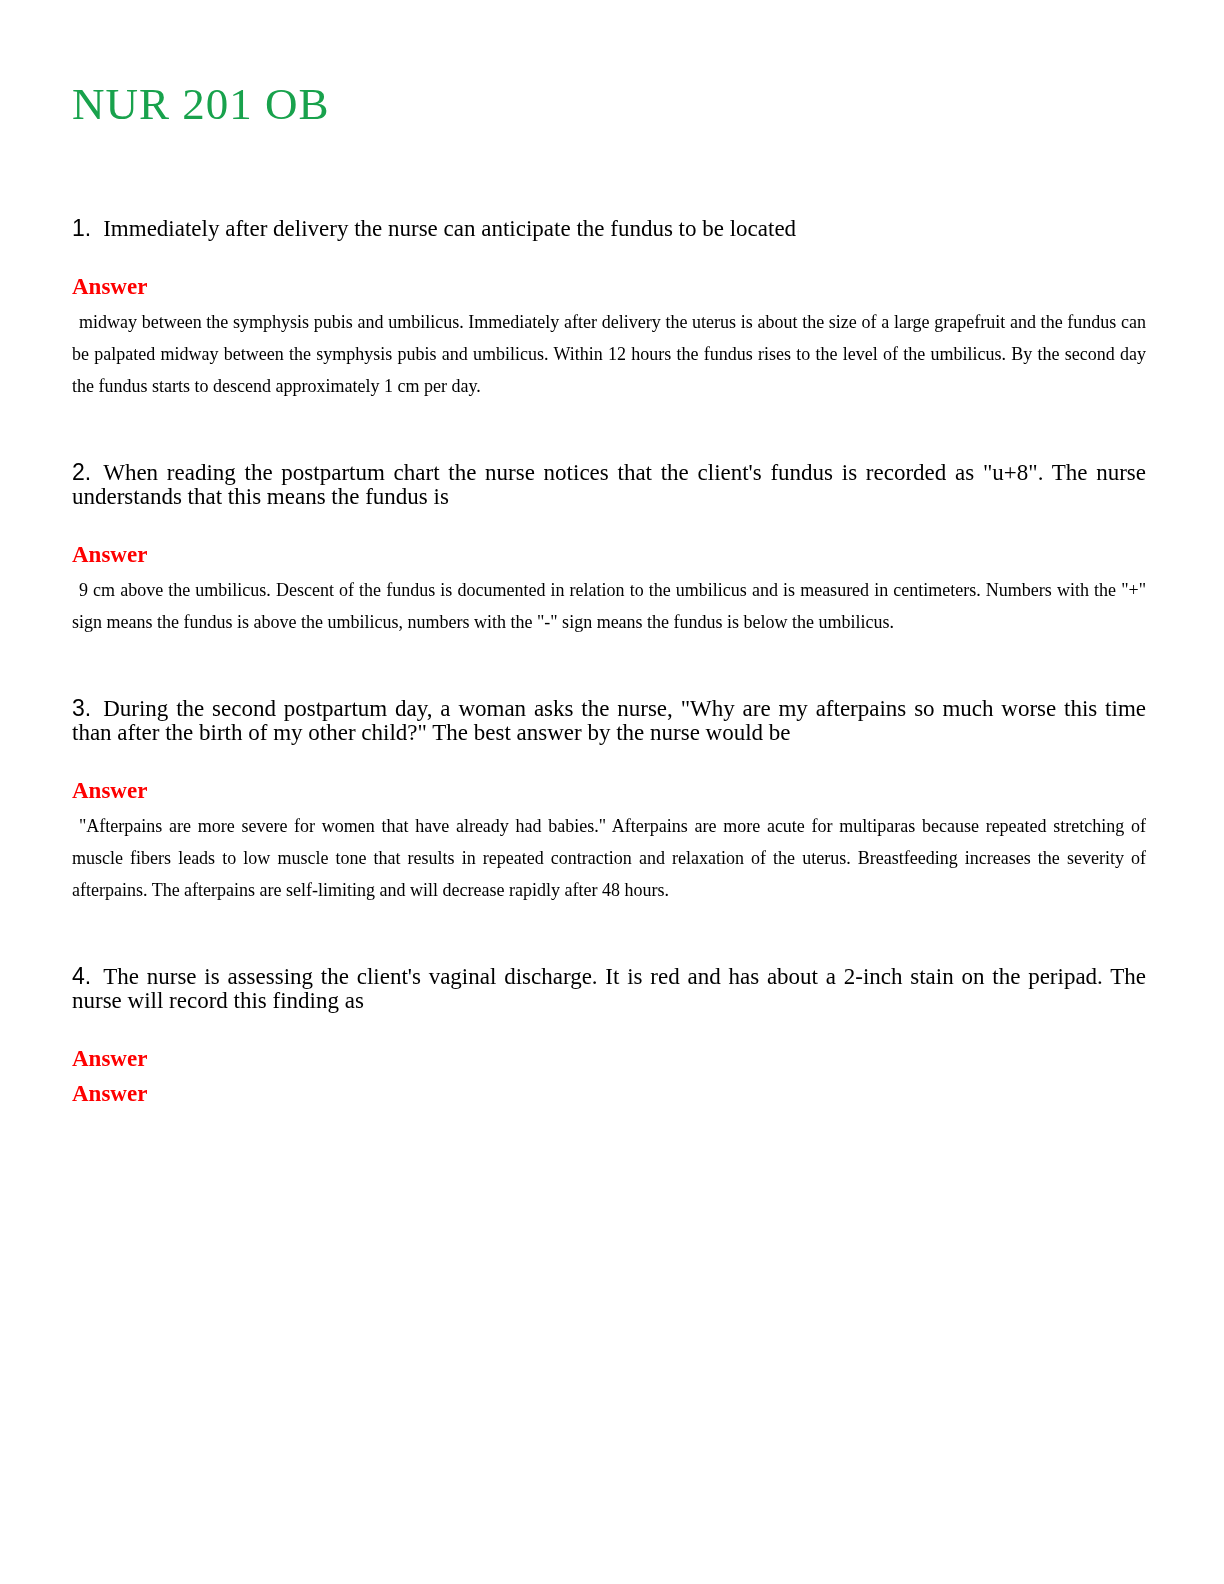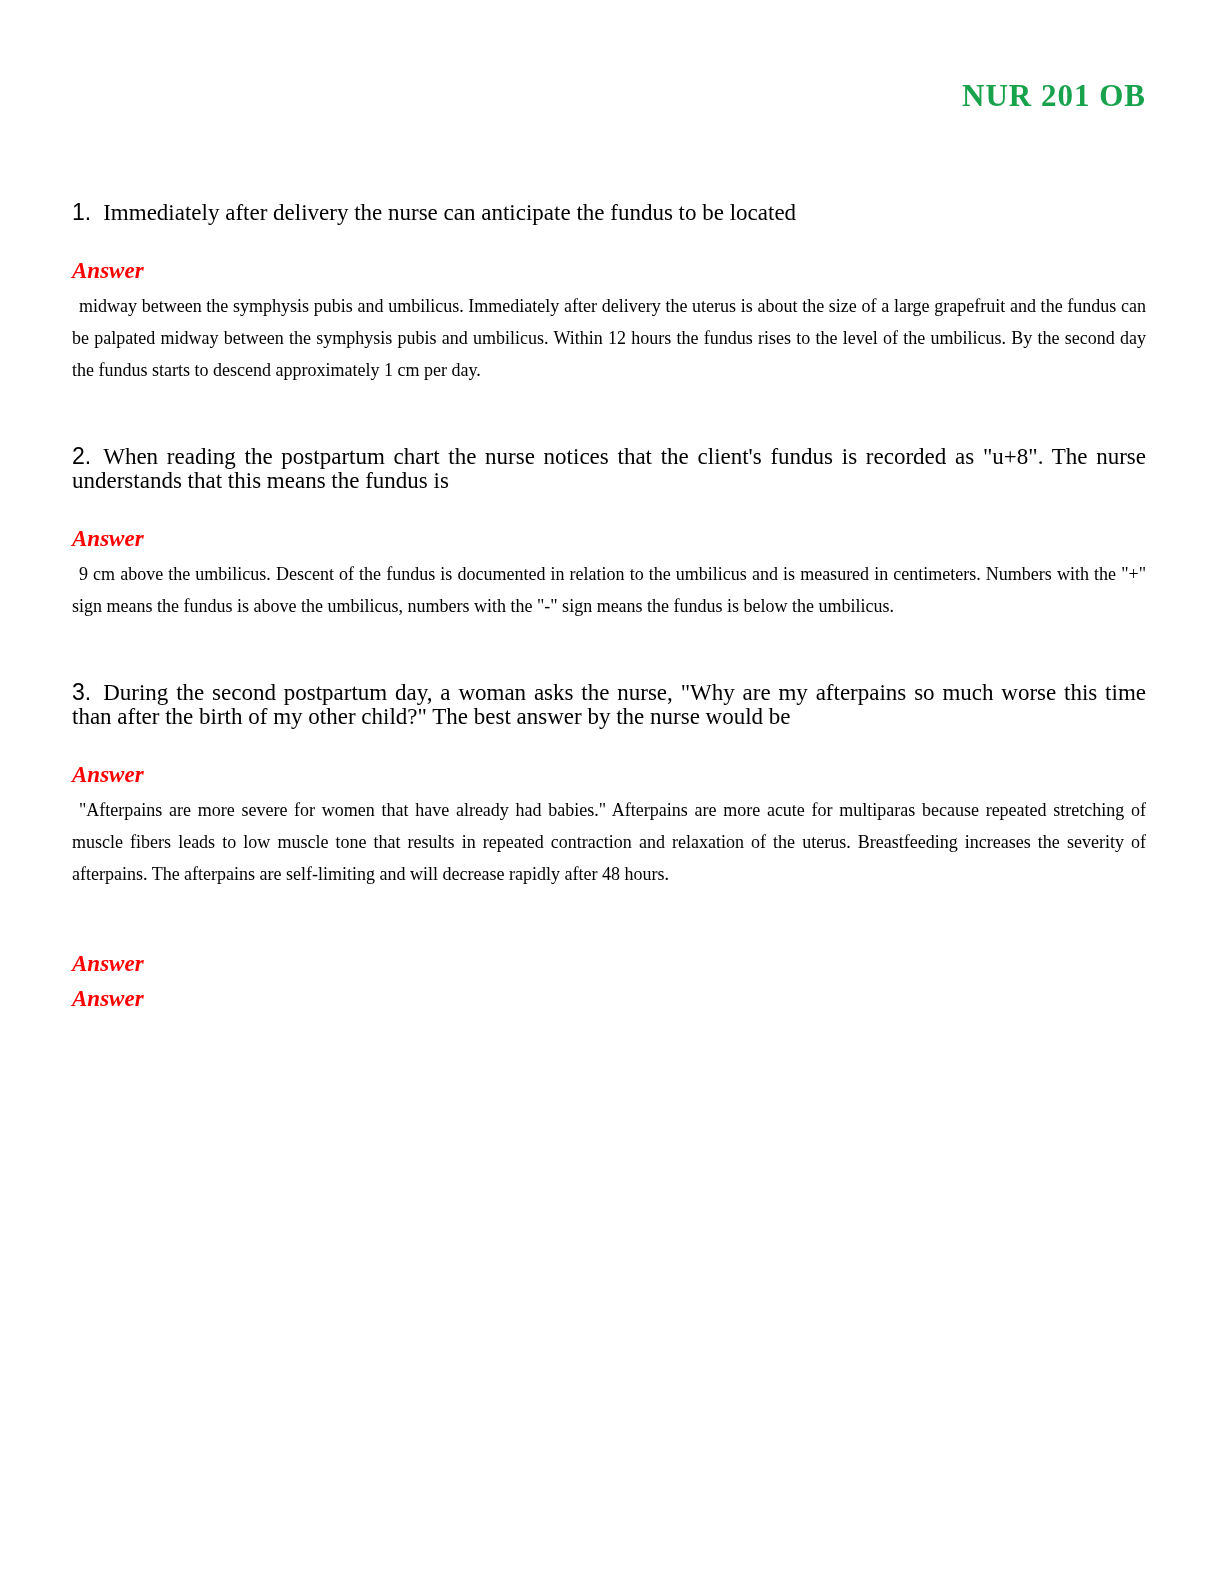--- a/index.html
+++ b/index.html
@@ -15,24 +15,24 @@
     min-height:1584px;
     margin:0 auto;
     background:var(--page_bg);
     font-family:"Liberation Serif", serif;
     color:var(--text_black);
   }
   .doc{
     padding:72px 78px 30px 72px;
   }
   .doc-title{
-    text-align:right;
+    text-align:left;
     font-family:"Liberation Serif", serif;
-    font-weight:bold;
-    font-size:31px;
+    font-weight:normal;
+    font-size:45px;
     letter-spacing:1px;
     color:var(--title_green);
     margin:6px 0 86px 0;
   }
   .question{
     font-size:23px;
     line-height:24px;
     text-align:justify;
     margin:12px 0 30px 0;
   }
@@ -40,21 +40,20 @@
     font-family:"Liberation Sans", sans-serif;
     font-size:23px;
     padding-right:12px;
   }
   .answer-label{
     font-size:23px;
     line-height:32px;
     font-weight:bold;
     color:var(--answer_red);
     margin:0 0 3px 0;
-    font-style:italic;
   }
   .answer-text{
     font-size:18px;
     line-height:32px;
     text-align:justify;
     text-indent:7px;
     margin:0 0 58px 0;
   }
   .answer-text:empty{margin-bottom:0;}
 </style>
@@ -77,20 +76,21 @@
     <p class="answer-text">9 cm above the umbilicus. Descent of the fundus is documented in relation to the umbilicus and is measured in centimeters. Numbers with the "+" sign means the fundus is above the umbilicus, numbers with the "-" sign means the fundus is below the umbilicus.</p>
   </div>
 
   <div class="q-block">
     <p class="question"><span class="q-num">3.</span><span>During the second postpartum day, a woman asks the nurse, "Why are my afterpains so much worse this time than after the birth of my other child?" The best answer by the nurse would be</span></p>
     <p class="answer-label">Answer</p>
     <p class="answer-text">"Afterpains are more severe for women that have already had babies." Afterpains are more acute for multiparas because repeated stretching of muscle fibers leads to low muscle tone that results in repeated contraction and relaxation of the uterus. Breastfeeding increases the severity of afterpains. The afterpains are self-limiting and will decrease rapidly after 48 hours.</p>
   </div>
 
   <div class="q-block">
+    <p class="question"><span class="q-num">4.</span><span>The nurse is assessing the client's vaginal discharge. It is red and has about a 2-inch stain on the peripad. The nurse will record this finding as</span></p>
     <p class="answer-label">Answer</p>
   </div>
 
   <div class="q-block">
     <p class="answer-label">Answer</p>
     <p class="answer-text"></p>
   </div>
 
 </div>
 

